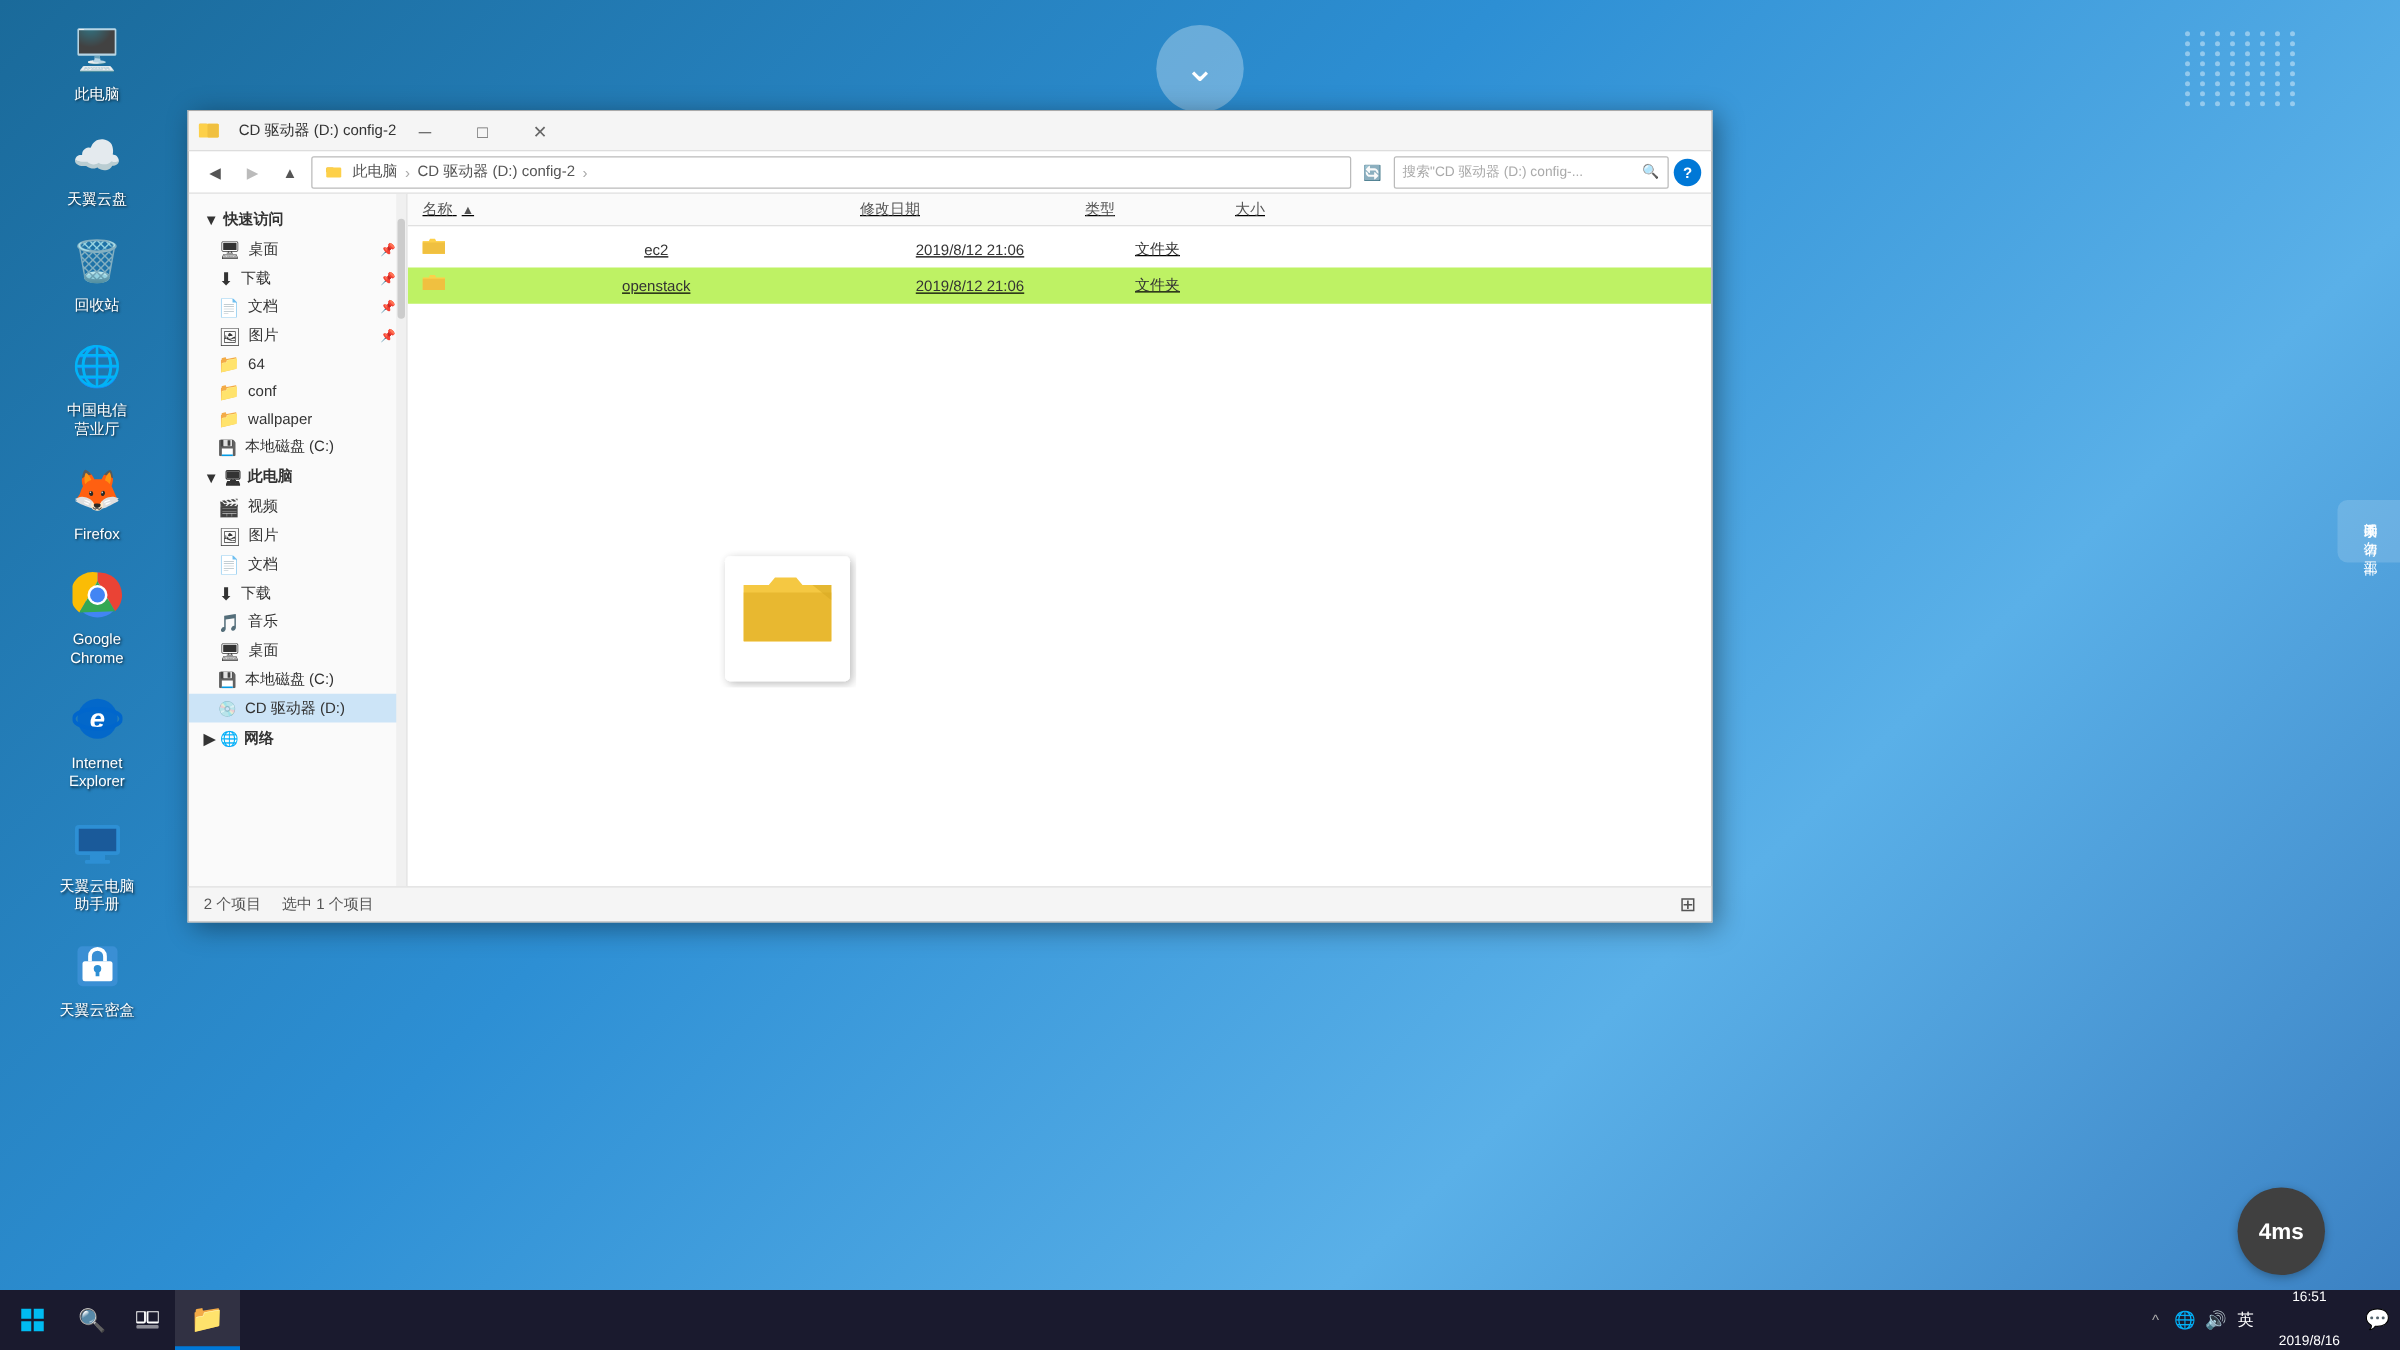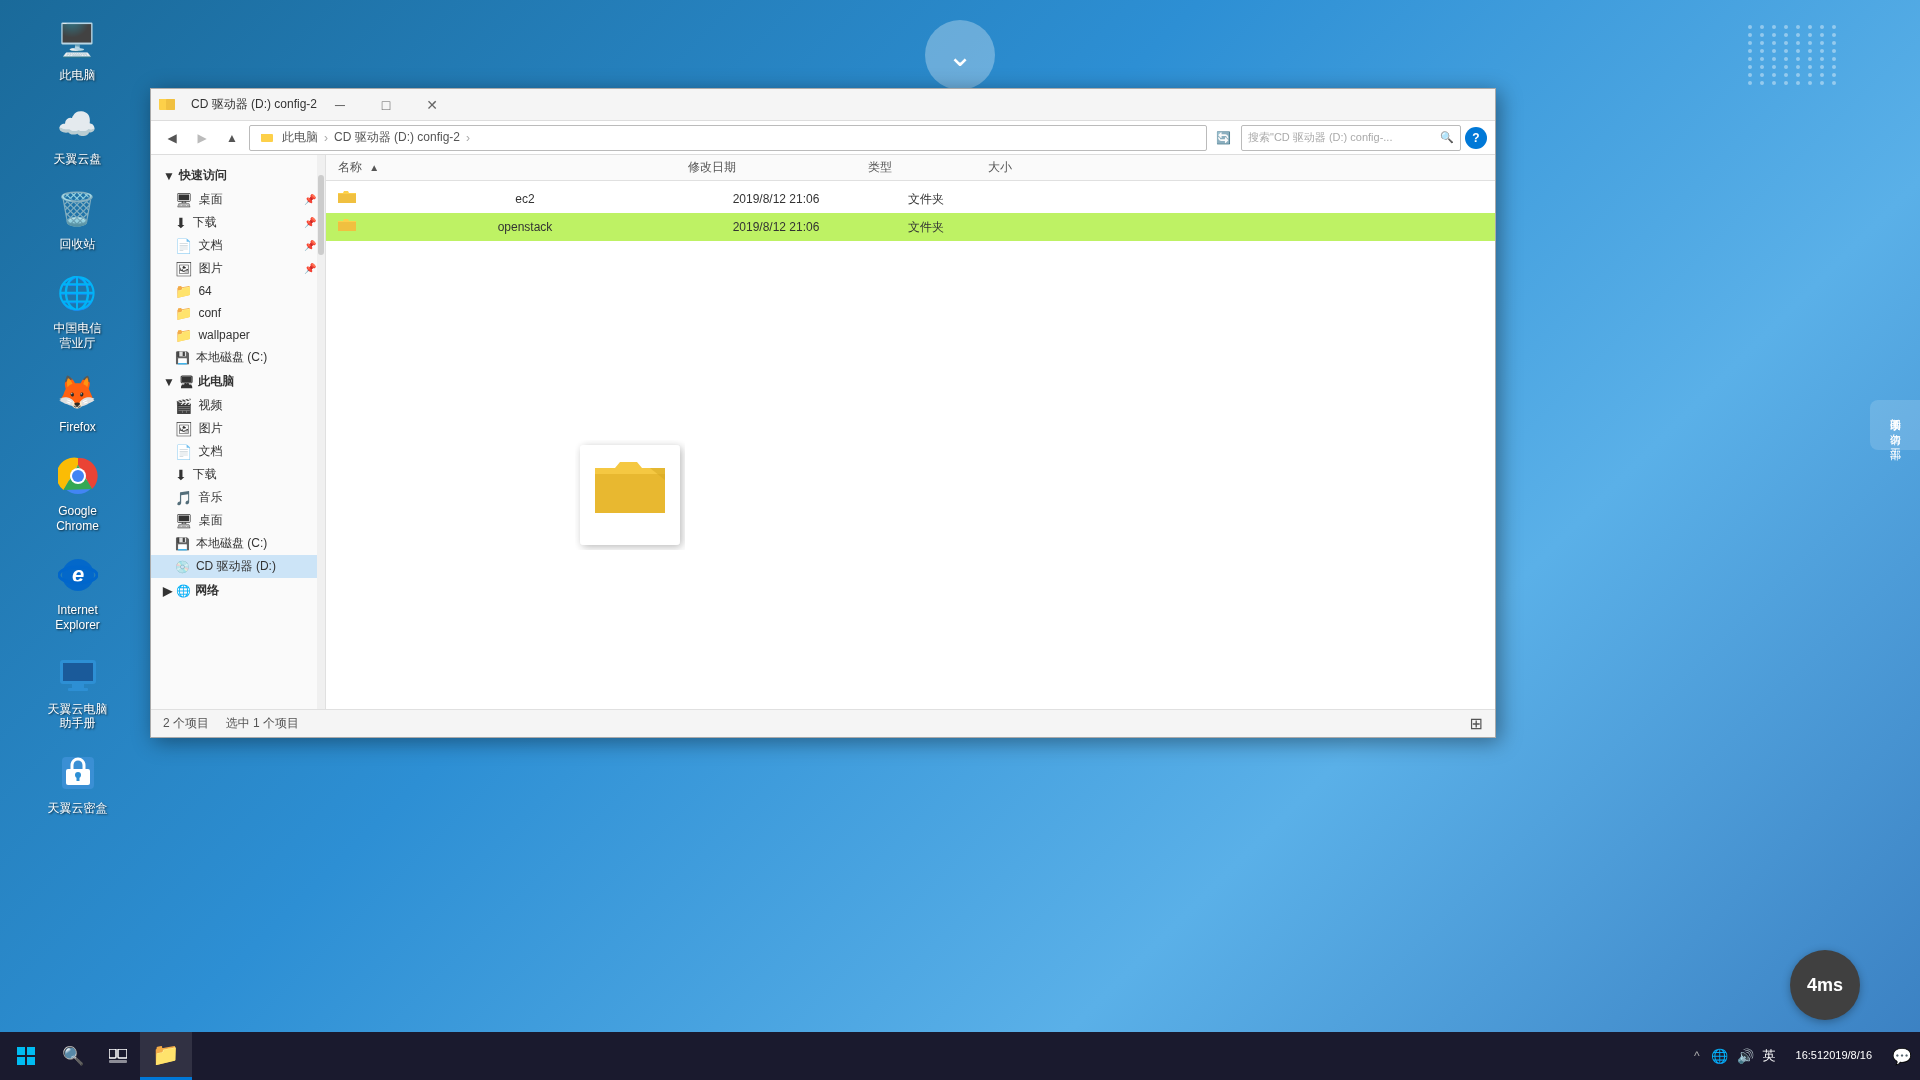--- a/index.html
+++ b/index.html
@@ -132,27 +132,28 @@
     }
     .taskbar-sys-icons {
       display: flex;
       align-items: center;
       padding: 0 8px;
       gap: 8px;
       font-size: 14px;
     }
     .taskbar-clock {
       display: flex;
-      flex-direction: row;
+      flex-direction: column;
       align-items: center;
       justify-content: center;
       padding: 0 12px;
       font-size: 11px;
       line-height: 1.4;
       cursor: pointer;
+      gap: 20px;
     }
     .taskbar-notify {
       width: 36px;
       height: 48px;
       display: flex;
       align-items: center;
       justify-content: center;
       font-size: 16px;
       cursor: pointer;
     }
@@ -161,21 +162,21 @@
       font-size: 12px;
       padding: 0 4px;
       cursor: pointer;
     }
 
     
     .explorer-window {
       position: absolute;
       left: 150px;
       top: 88px;
-      width: 1346px;
+      width: 1220px;
       height: 650px;
       background: white;
       border: 1px solid #aaa;
       box-shadow: 4px 4px 20px rgba(0,0,0,0.4);
       display: flex;
       flex-direction: column;
       z-index: 50;
     }
     .window-titlebar {
       background: #f5f5f5;
@@ -349,20 +350,21 @@
     .sidebar::-webkit-scrollbar { width: 8px; }
     .sidebar::-webkit-scrollbar-thumb { background: #ccc; border-radius: 4px; }
 
     
     .content-area {
       flex: 1;
       background: white;
       overflow-y: auto;
       display: flex;
       flex-direction: column;
+      text-decoration: underline;
     }
     .column-headers {
       display: flex;
       align-items: center;
       padding: 4px 12px;
       border-bottom: 1px solid #e0e0e0;
       font-size: 12px;
       color: #555;
       background: #fafafa;
     }

